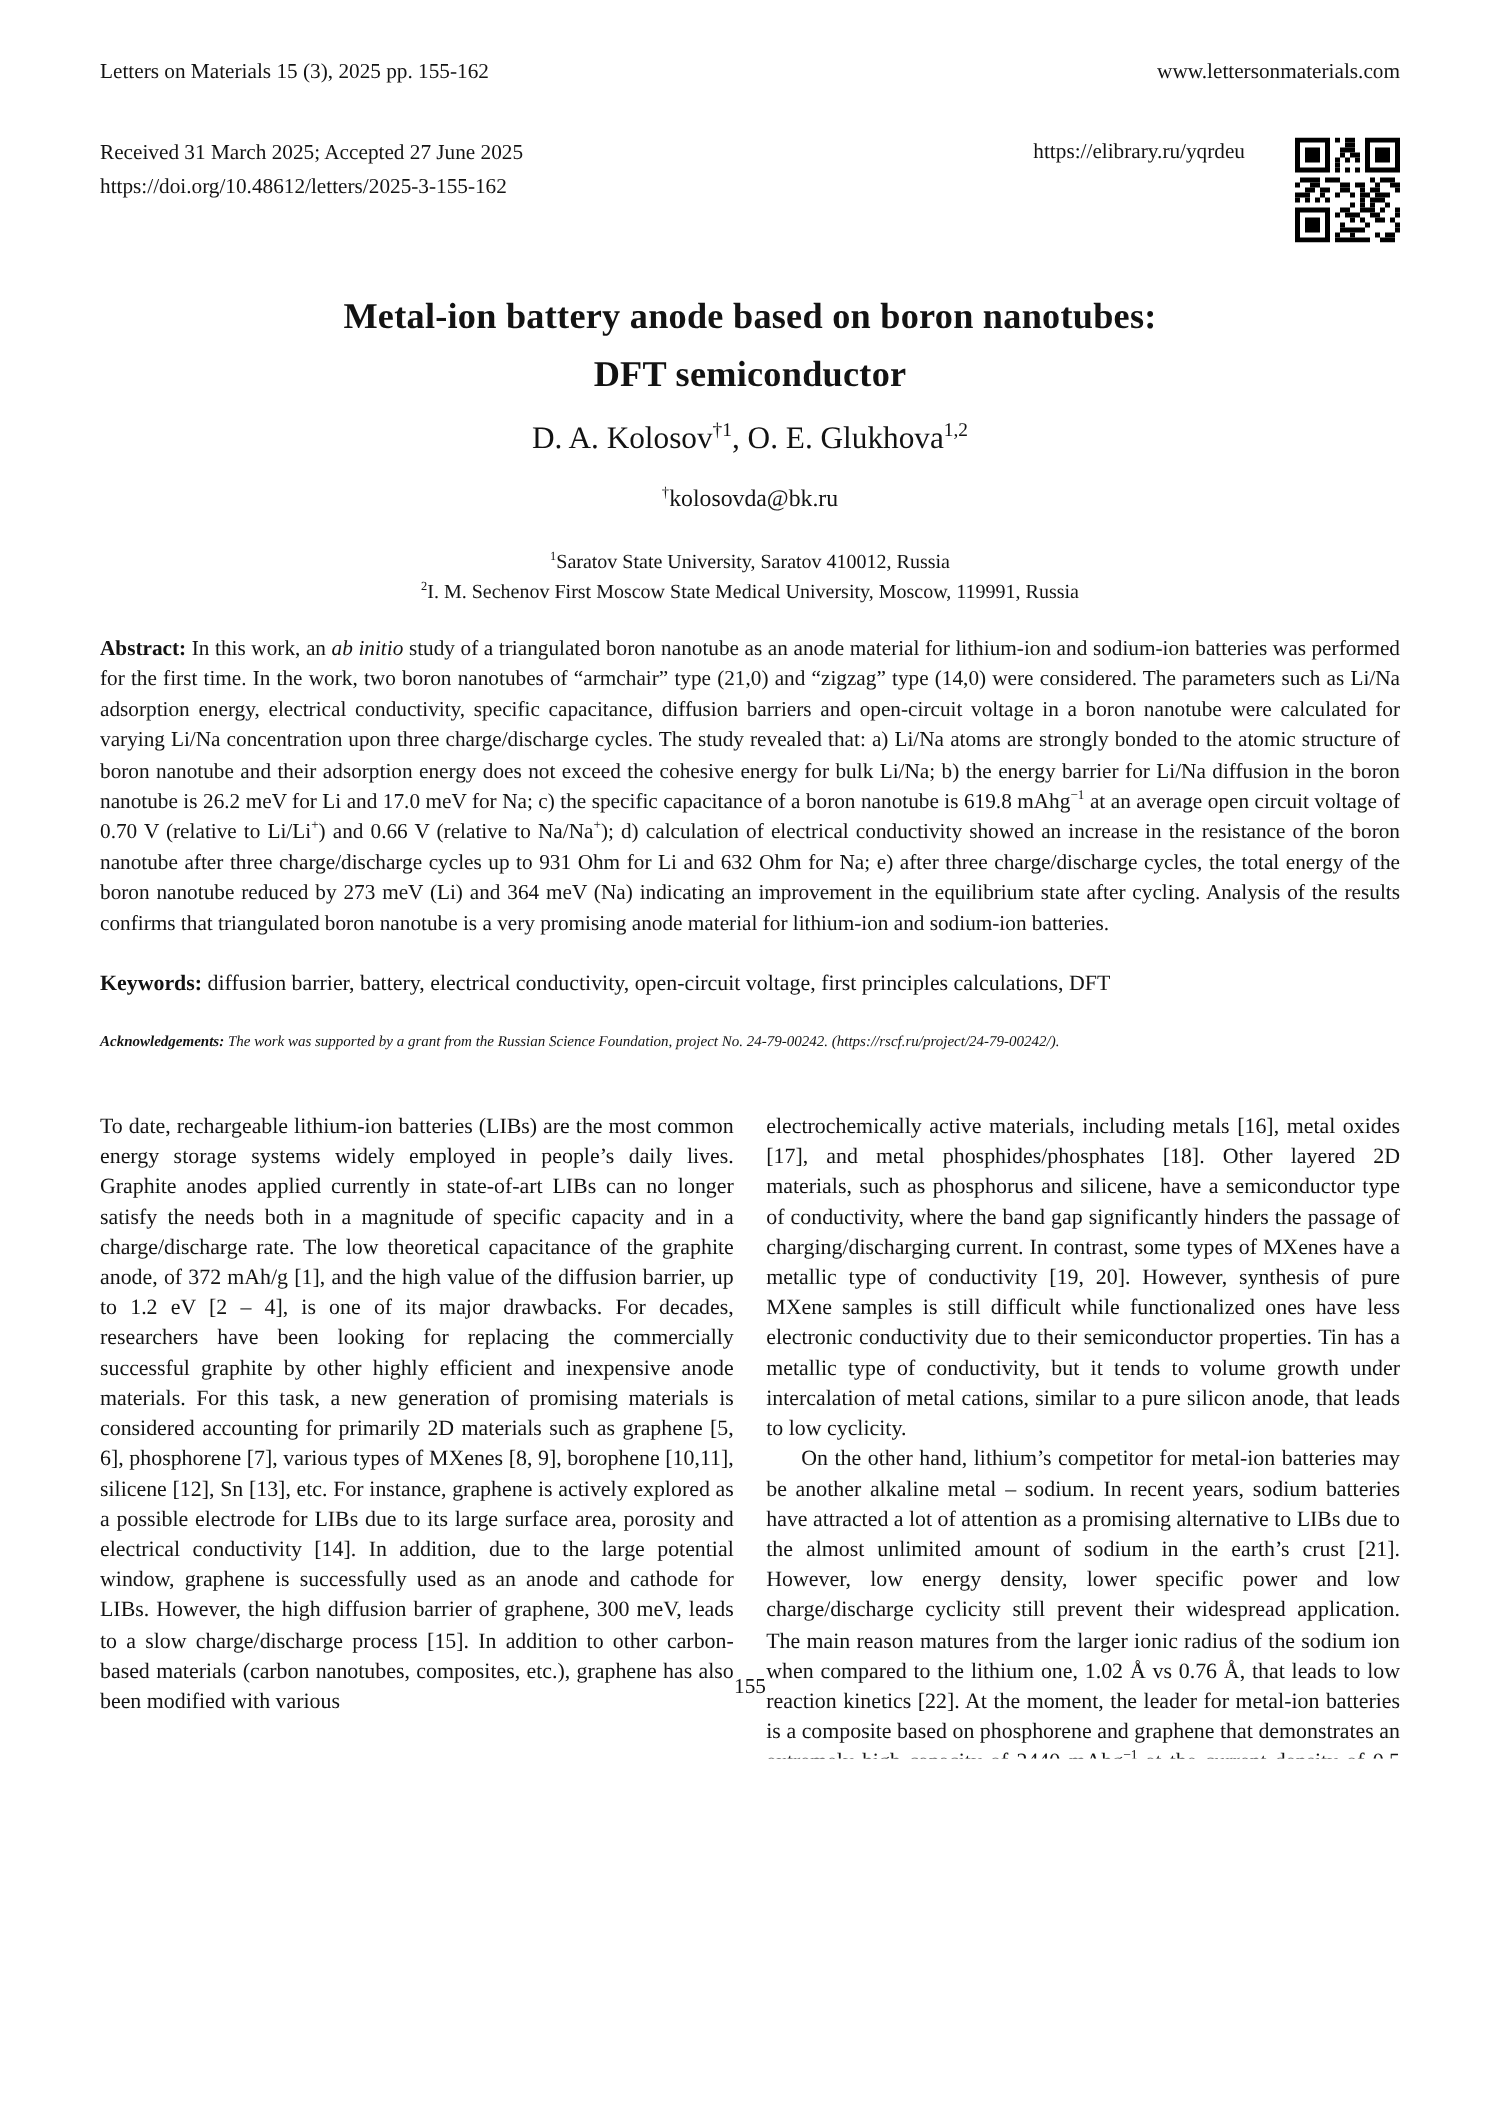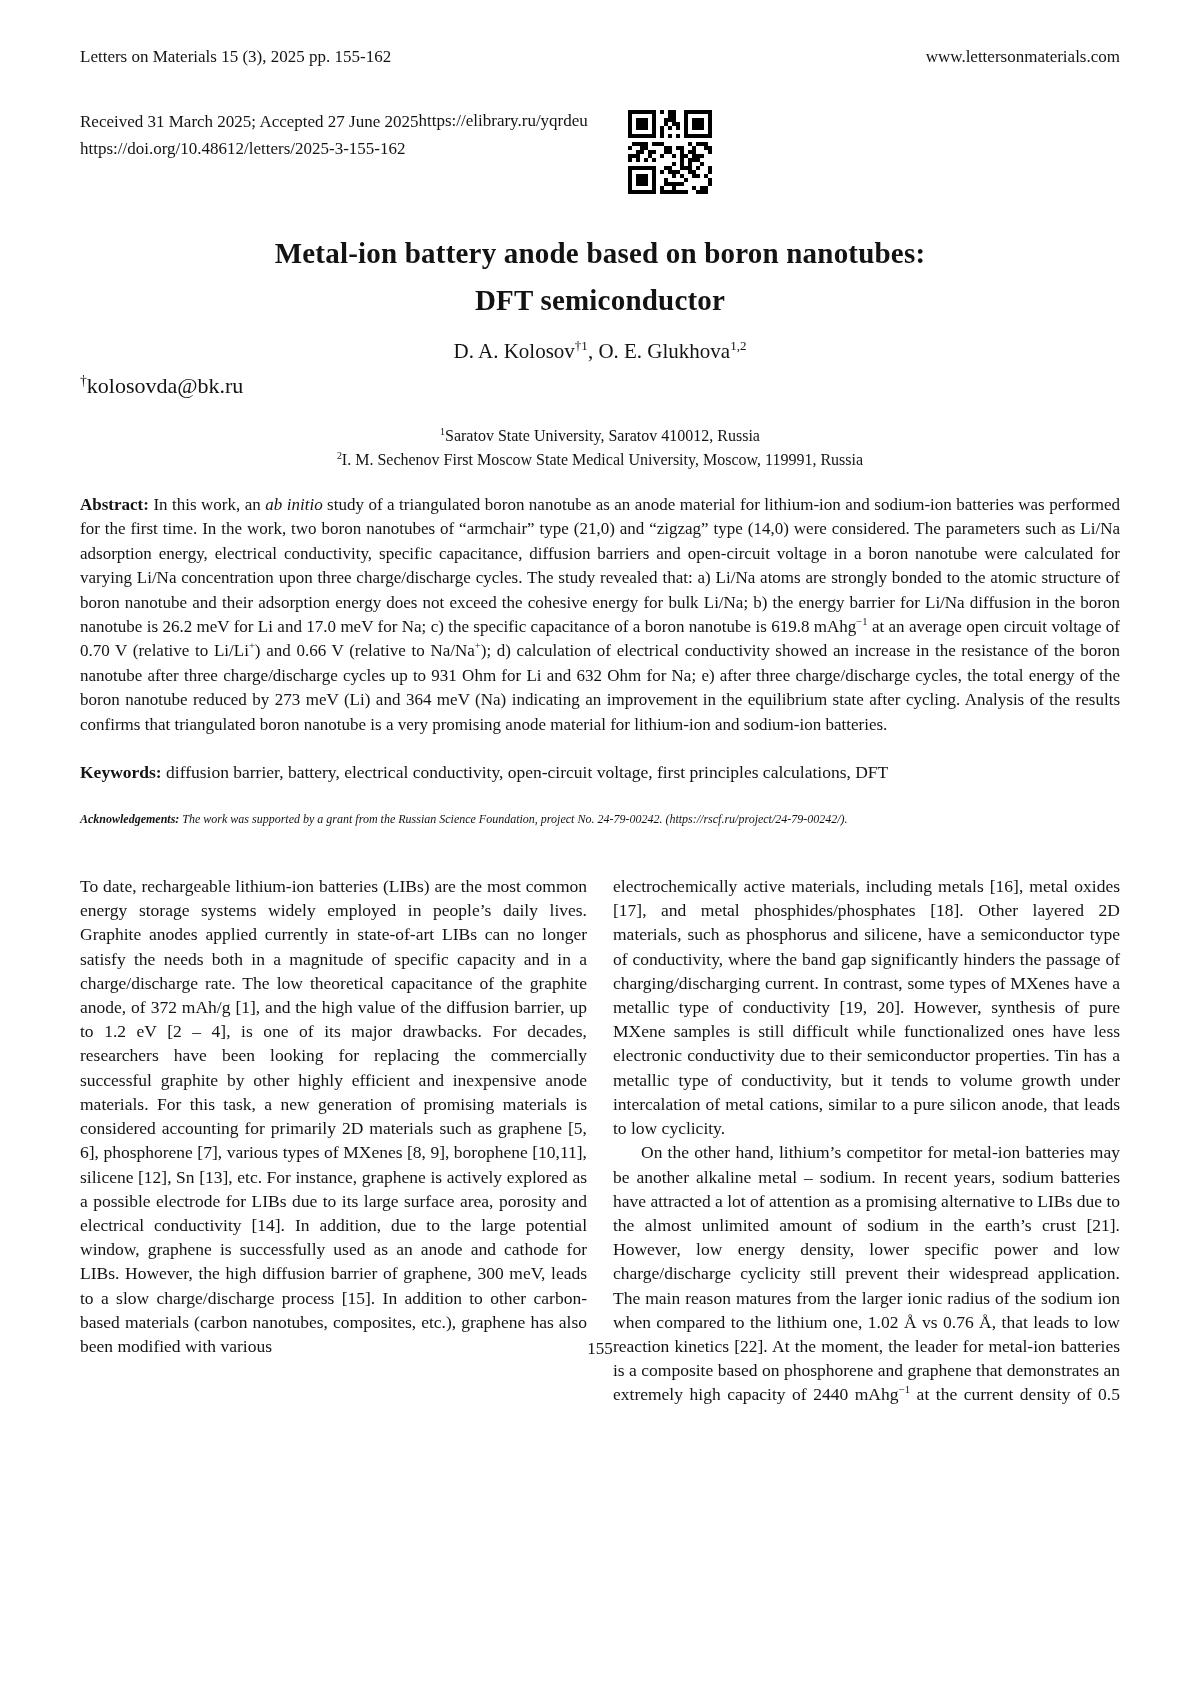--- a/index.html
+++ b/index.html
@@ -8,29 +8,29 @@
     width:1200px; height:1407px;
     margin:0 auto;
     background:#fff;
     color:#131313;
     font-family:"Liberation Serif","DejaVu Serif",serif;
     box-sizing:border-box;
     padding:46px 80px 16px 80px;
     overflow:hidden;
   }
   .hdr-top { display:flex; justify-content:space-between; font-size:17px; line-height:22px; }
-  .hdr-meta { display:flex; justify-content:flex-start; align-items:flex-start; margin-top:40px; }
+  .hdr-meta { display:flex; justify-content:space-between; align-items:flex-start; margin-top:40px; }
   .hdr-meta-left { font-size:17px; line-height:27px; }
   .hdr-meta-right { display:flex; align-items:flex-start; gap:40px; }
   .hdr-meta-right .url { font-size:17px; line-height:22px; margin-top:2px; }
   .qr { display:block; margin-top:2px; }
 
   .title-block { margin-top:36px; text-align:center; font-weight:bold; font-size:29px; line-height:47px; letter-spacing:0.2px; }
-  .authors { margin-top:13px; text-align:center; font-size:21px; line-height:28px; }
-  .email { margin-top:8px; font-size:22px; line-height:26px; }
+  .authors { margin-top:13px; text-align:center; font-size:25px; line-height:28px; }
+  .email { margin-top:22px; text-align:center; font-size:19px; line-height:26px; }
   .affils { margin-top:25px; text-align:center; font-size:16px; line-height:24px; }
 
   .abstract { margin-top:21px; font-size:17px; line-height:24.4px; text-align:justify; }
   .keywords { margin-top:23px; font-size:17.5px; line-height:24px; }
   .acks { margin-top:23px; font-size:12px; line-height:25px; text-align:justify; }
 
   .columns { display:flex; gap:26px; margin-top:42px; }
   .col { flex:1 1 0; min-width:0; }
   .sec-heading { text-align:center; font-weight:bold; font-size:19px; line-height:26px; margin-bottom:26px; }
   .body-par { font-size:17.5px; line-height:24.2px; text-align:justify; }

